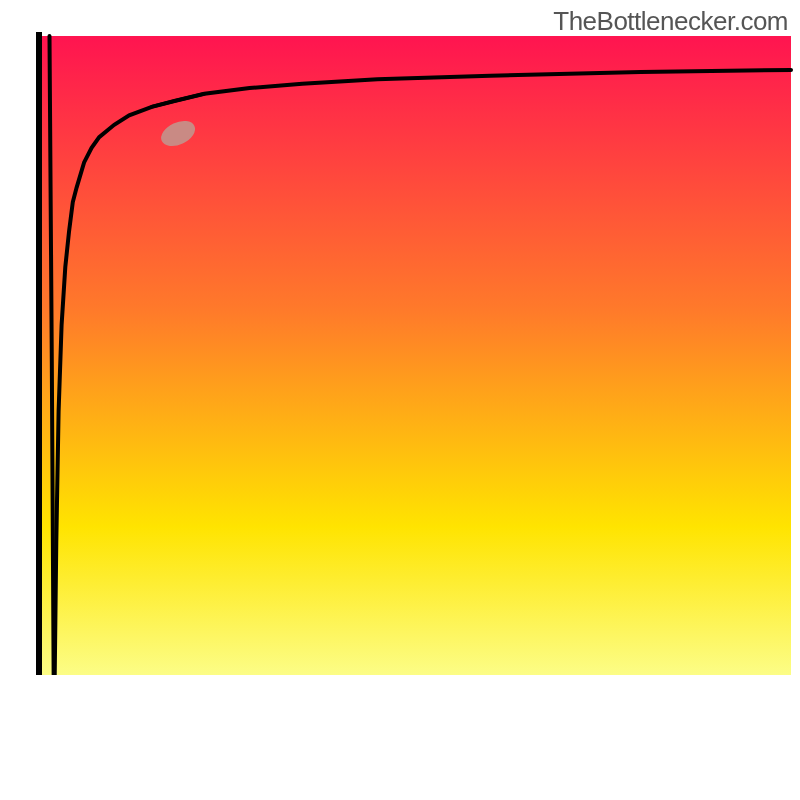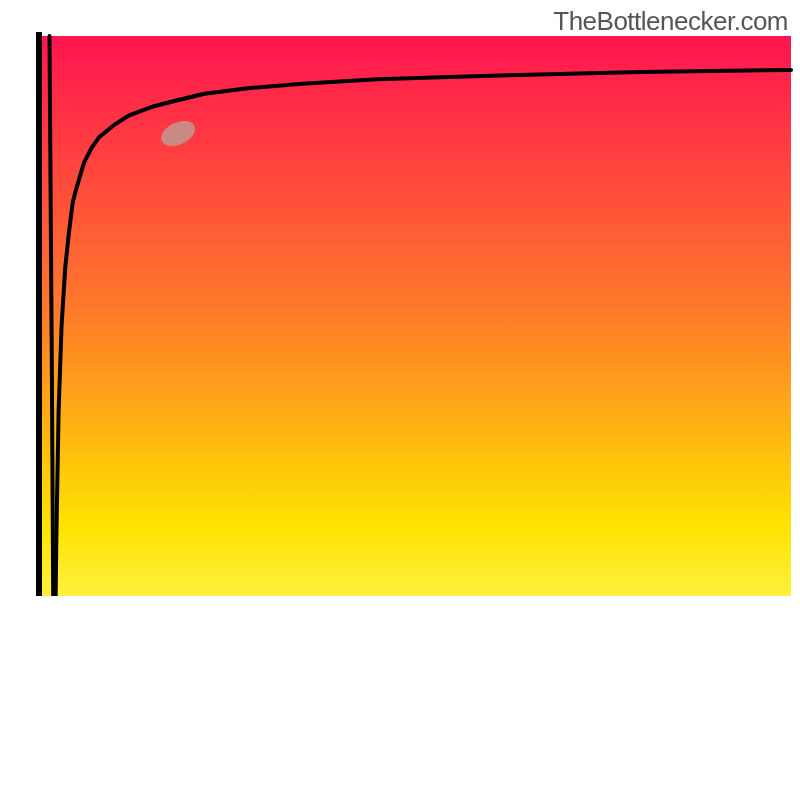--- a/index.html
+++ b/index.html
@@ -4,21 +4,21 @@
 <style>
   body {
     margin: 0;
     padding: 0;
     background: #ffffff;
     font-family: Arial, Helvetica, sans-serif;
   }
   .chart-container {
     position: relative;
     width: 800px;
-    height: 596px;
+    height: 675px;
     background: #ffffff;
   }
   .attribution {
     position: absolute;
     top: 6px;
     right: 12px;
     font-size: 26px;
     color: #555555;
     font-family: Arial, Helvetica, sans-serif;
     letter-spacing: -0.5px;

